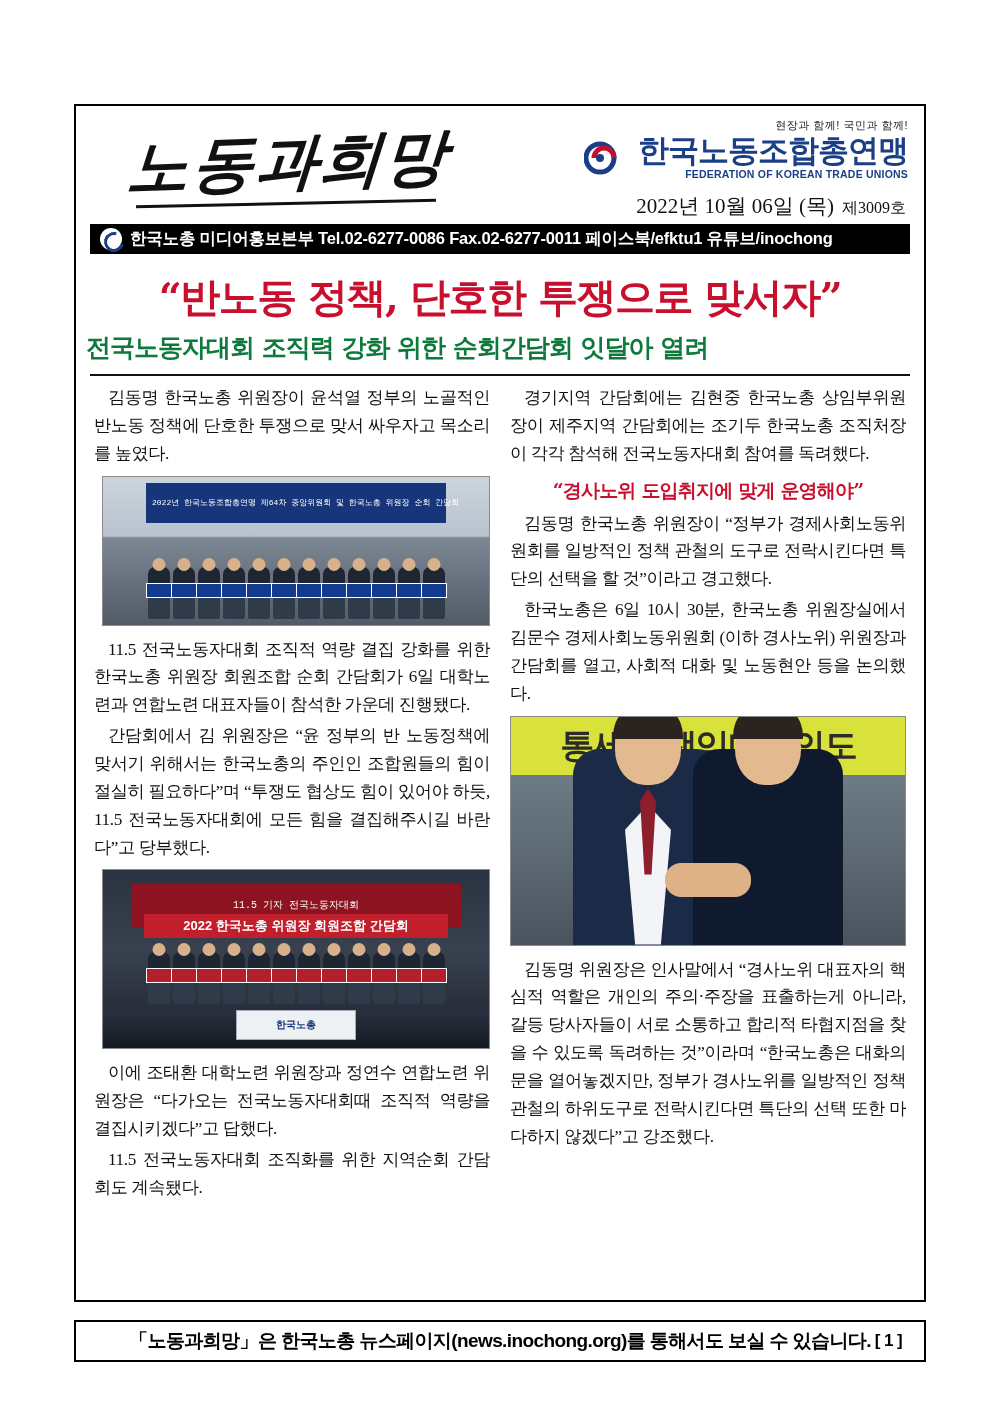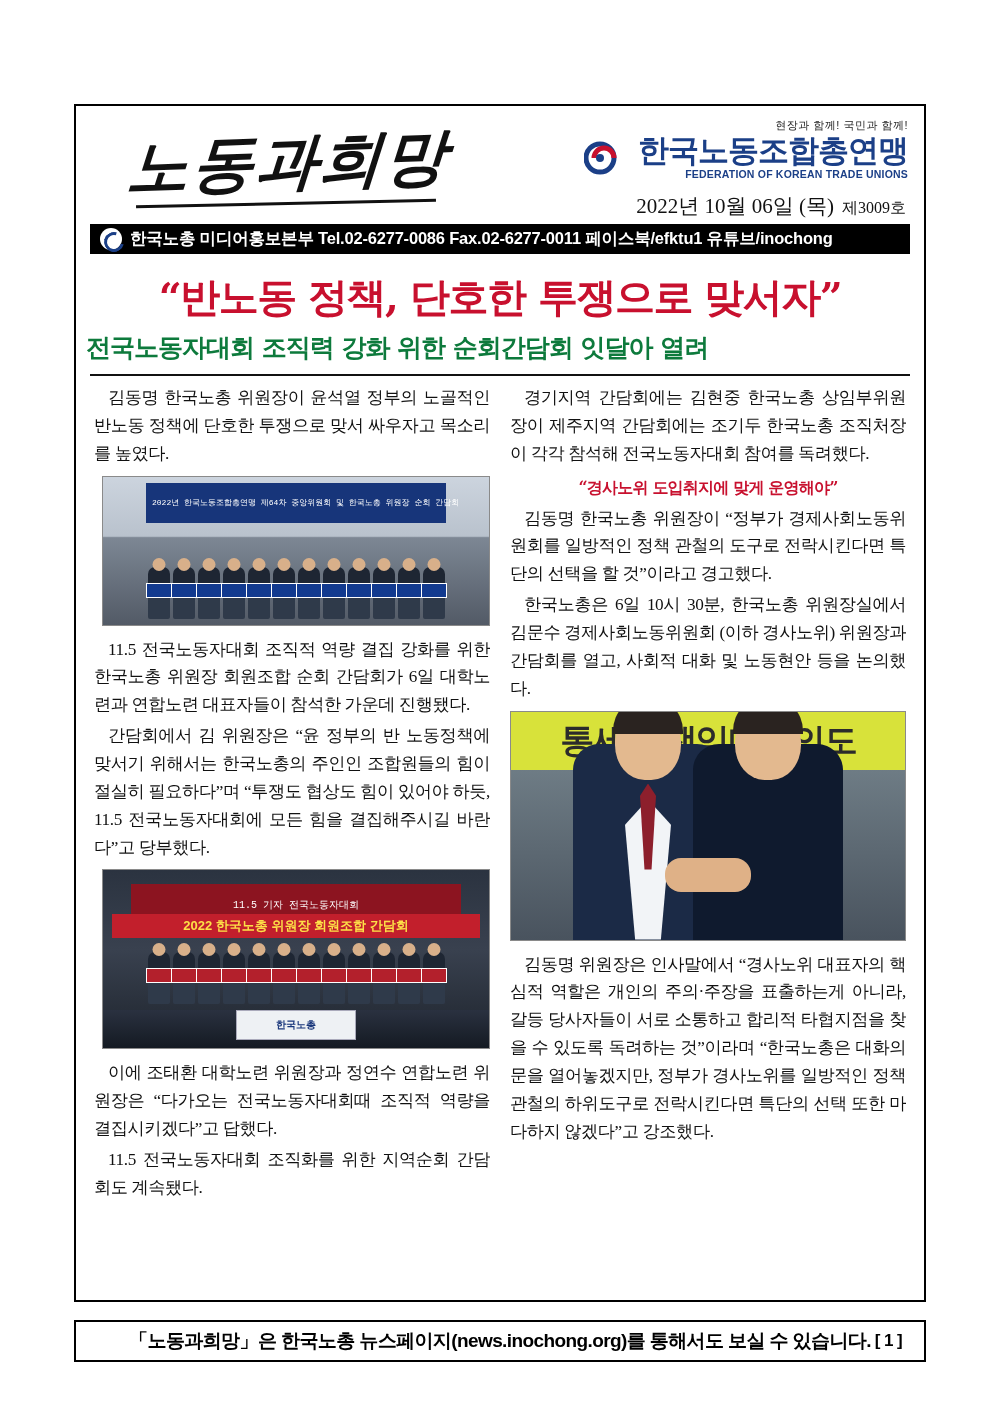--- a/index.html
+++ b/index.html
@@ -166,21 +166,21 @@
     margin: 0 0 3px;
     text-align: justify;
     text-indent: 14px;
     color: #111;
     letter-spacing: -0.4px;
     font-family: "Liberation Serif", serif;
   }
   .quote-head {
     text-align: center;
     color: #c8102e;
-    font-size: 16px;
+    font-size: 19px;
     font-weight: 700;
     margin: 10px 0 6px;
     letter-spacing: -0.8px;
     font-family: "DejaVu Serif", serif;
   }
 
   
   .photo {
     position: relative;
     margin: 8px 0 10px;
@@ -199,21 +199,21 @@
     background: #17357a; color: #fff;
     font-size: 8px; text-align: center;
     font-family: Liberation Mono, monospace;
     padding: 15px 6px; line-height: 1.3;
     white-space: nowrap;
   }
   .p1 .banner { top: 6px; width: 300px; }
   .p2 .banner { top: 14px; width: 330px; background: #8c1420; font-size: 10px; }
   .p2 .banner2 {
     position: absolute; top: 44px; left: 50%; transform: translateX(-50%);
-    width: 368px; background: #c21f2c; color: #fde047;
+    width: 304px; background: #c21f2c; color: #ffffff;
     font-size: 13px; font-weight: 700; text-align: center;
     font-family: "Liberation Sans", sans-serif; padding: 3px 16px;
     white-space: nowrap;
   }
   .p3 .banner-top {
     position: absolute; top: 0; left: 0; right: 0; height: 58px;
     background: #d8e23a; color: #2b2b2b;
     font-size: 34px; font-weight: 700; letter-spacing: -2px;
     font-family: "Liberation Sans", sans-serif;
     display: flex; align-items: center; justify-content: center;

